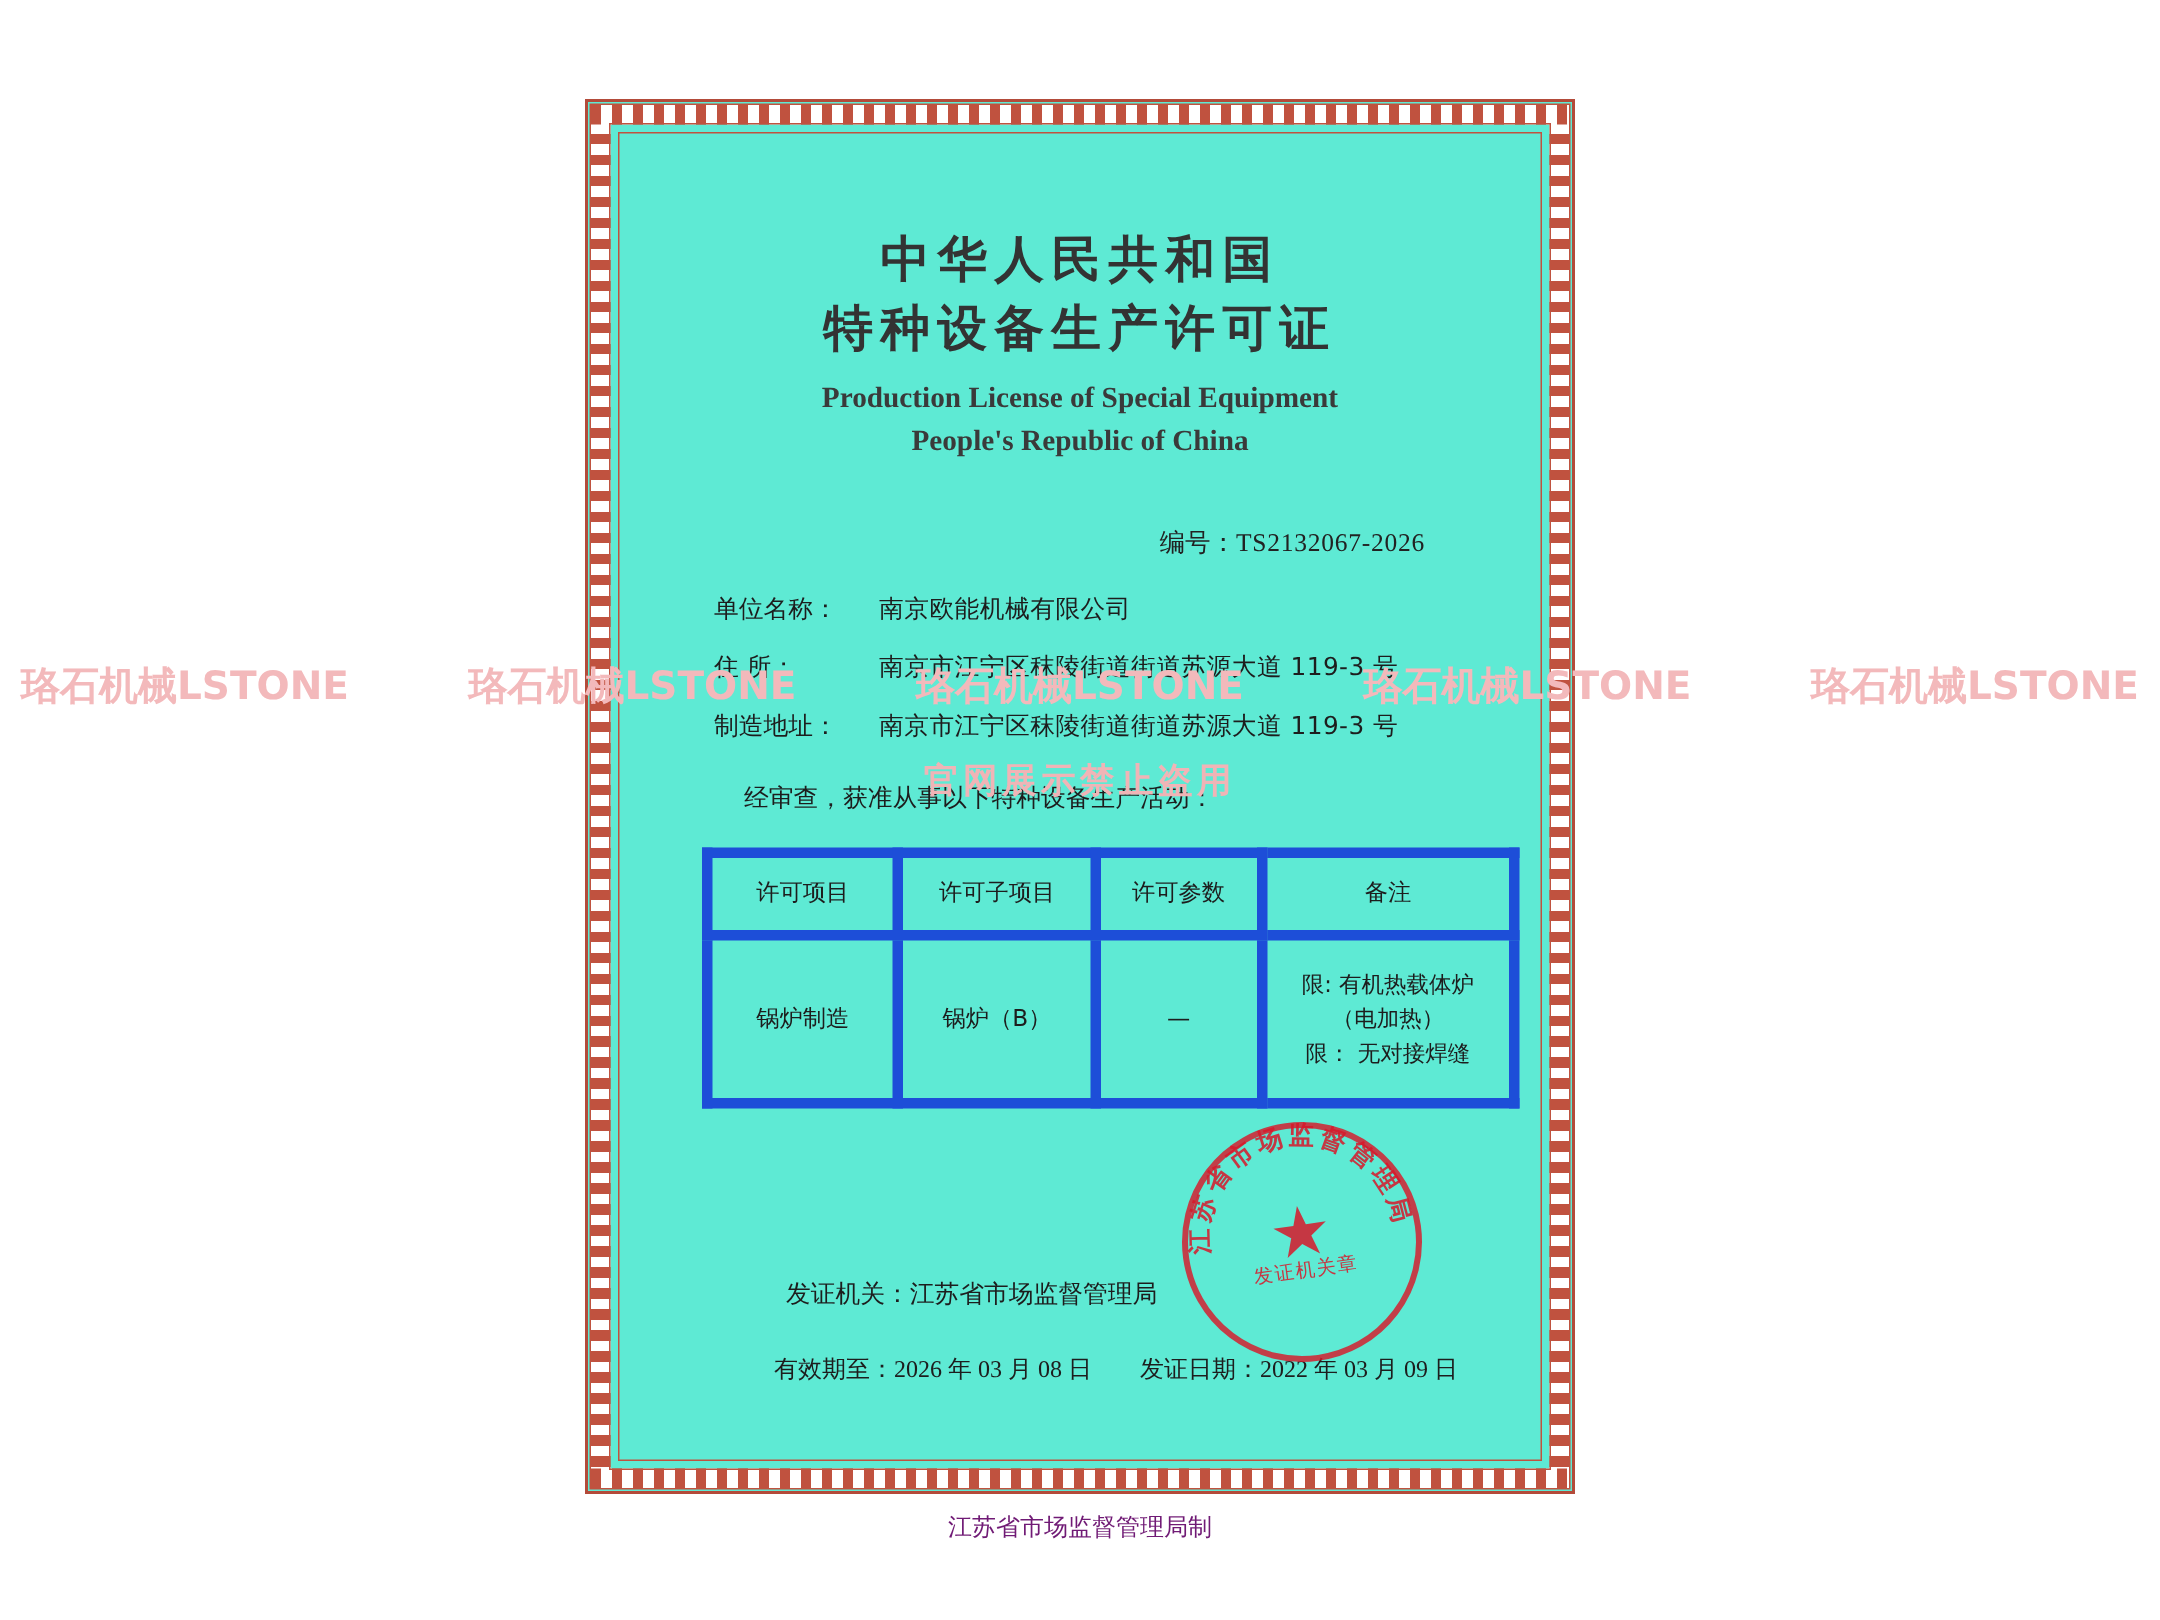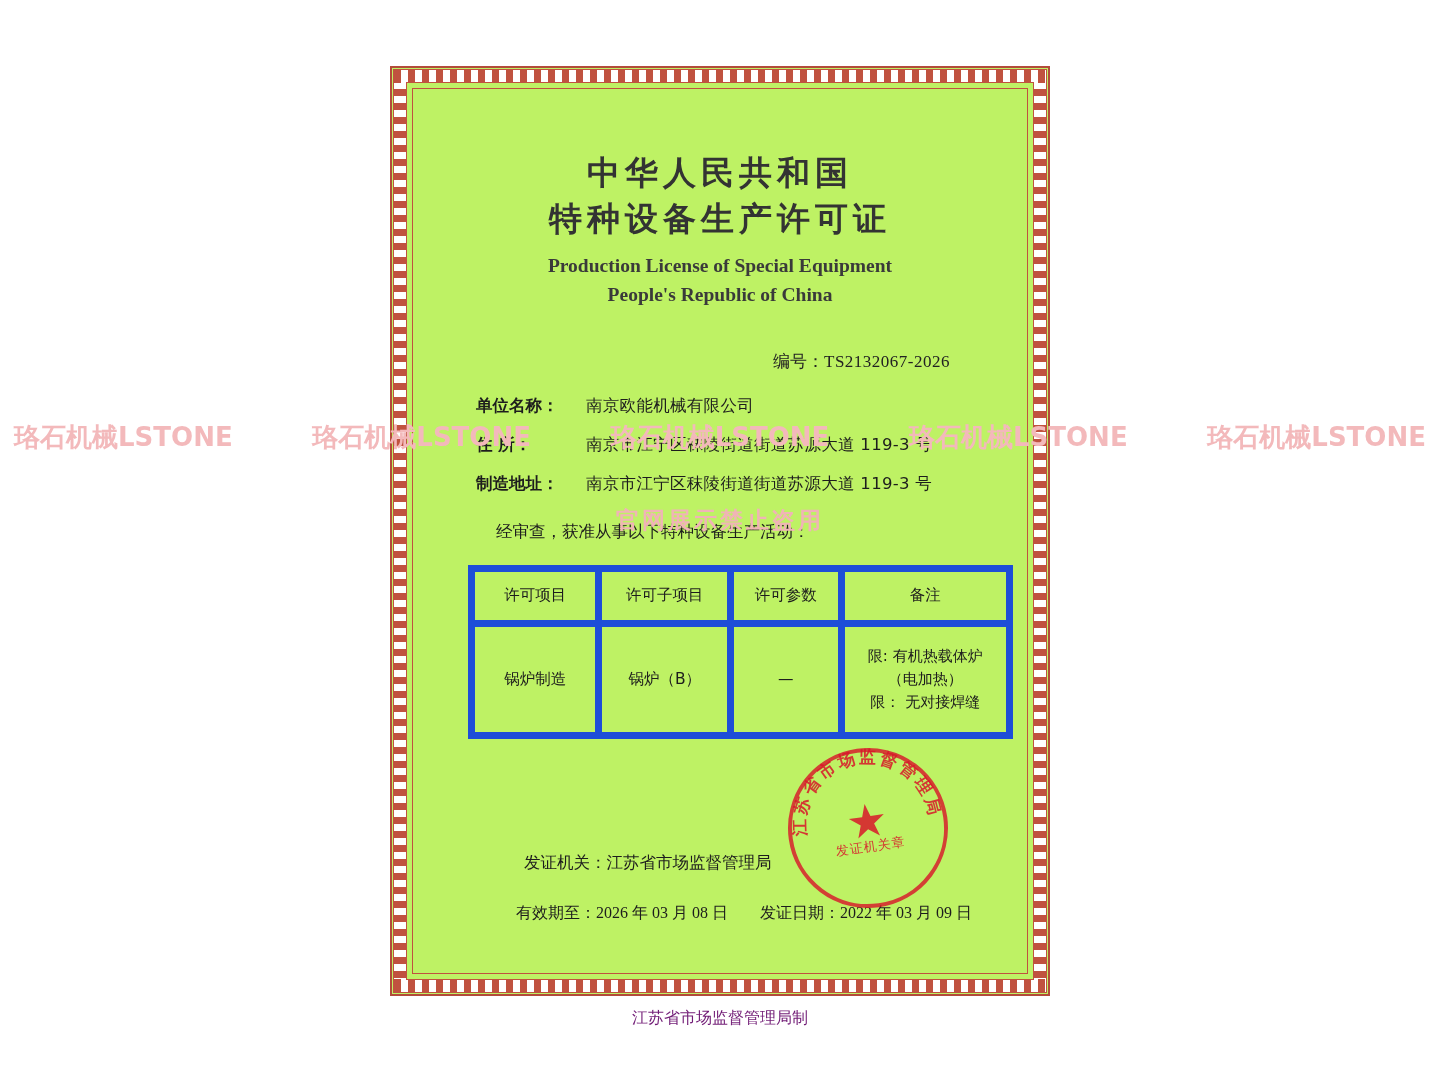--- a/index.html
+++ b/index.html
@@ -15,21 +15,21 @@
     overflow: hidden;
   }
 
   
   .sheet {
     position: absolute;
     left: 390px;
     top: 66px;
     width: 660px;
     height: 930px;
-    background: #bef264;
+    background: #5eead4;
   }
 
   
   .border-outer {
     position: absolute;
     inset: 0;
     border: 2px solid #b34b3a;
     box-sizing: border-box;
   }
   .border-band {
@@ -116,21 +116,20 @@
   }
   .field {
     display: flex;
     align-items: baseline;
     margin-bottom: 17px;
   }
   .field .lab {
     width: 110px;
     flex: 0 0 110px;
     letter-spacing: 0px;
-    font-weight: bold;
   }
   .field .lab.spread {
     letter-spacing: 0;
   }
   .field .val {
     font-size: 16.5px;
     letter-spacing: .3px;
   }
   .statement {
     margin: 26px 0 0 28px;
@@ -251,21 +250,21 @@
     font-family: "DejaVu Sans", sans-serif;
     font-size: 16px;
     color: #701a75;
   }
 
   
   .wm-row {
     position: absolute;
     left: 0;
     right: 0;
-    top: 420px;
+    top: 440px;
     display: flex;
     justify-content: space-between;
     padding: 0 14px;
     box-sizing: border-box;
     pointer-events: none;
   }
   .wm {
     font-family: "DejaVu Sans", sans-serif;
     font-weight: bold;
     font-size: 26px;

